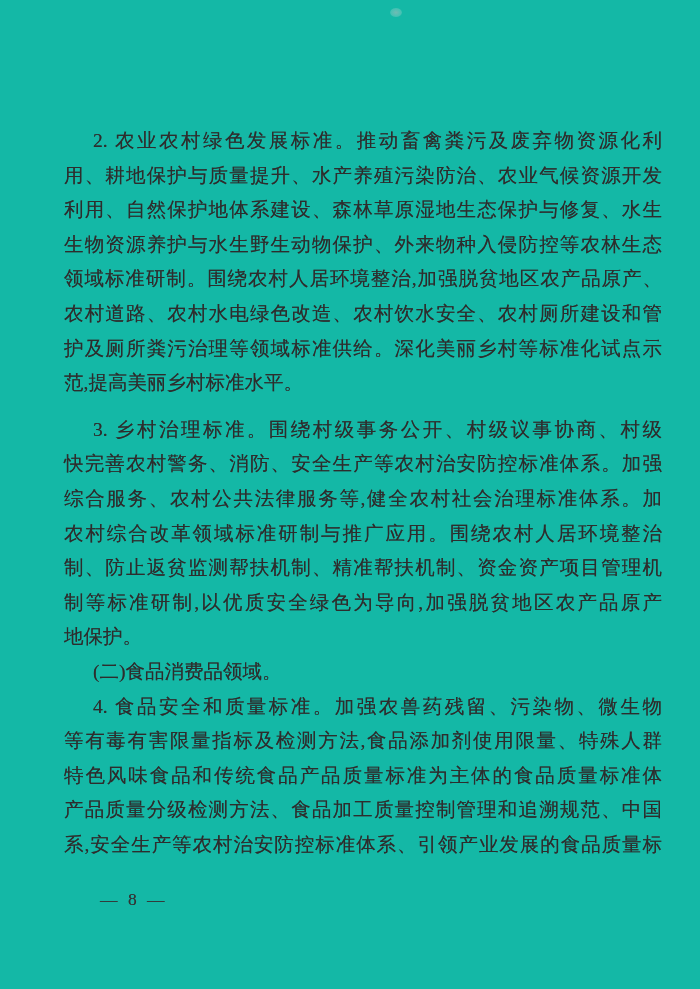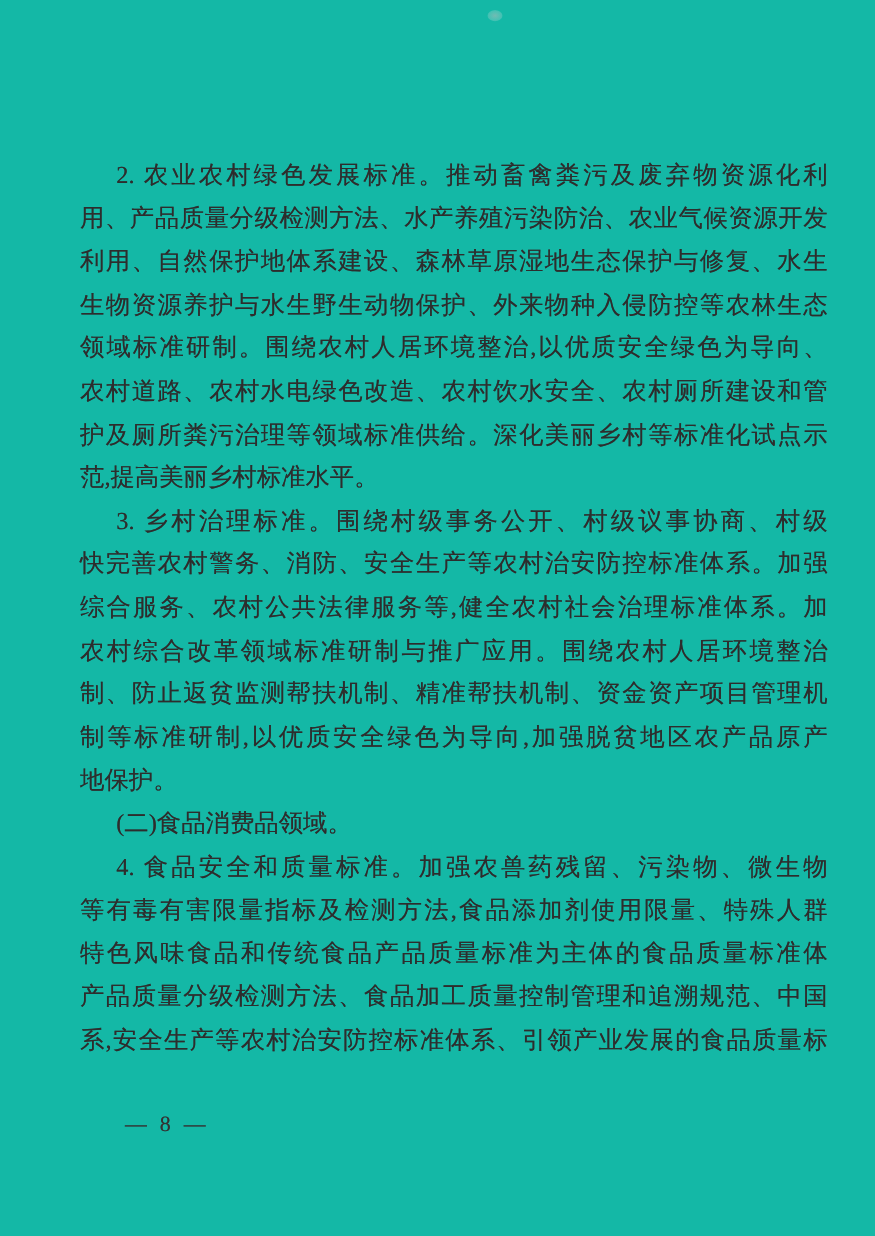--- a/index.html
+++ b/index.html
@@ -21,21 +21,21 @@
     border-radius: 50%;
     background: radial-gradient(ellipse at center, rgba(190,190,190,0.55), rgba(220,220,220,0.25) 60%, rgba(255,255,255,0) 100%);
   }
   .content {
     position: absolute;
     left: 64px;
     top: 124px;
     width: 598px;
   }
   .block { margin: 0; }
-  .content > .block:nth-child(2) { margin-top: 0; }
+  .content > .block:nth-child(2) { margin-top: 12px; }
   .line {
     font-size: 19.5px;
     line-height: 34.6px;
     height: 34.6px;
     text-align: justify;
     text-align-last: justify;
     white-space: nowrap;
     color: #2d2d2d;
     text-shadow: 0 0 0.4px rgba(55,55,55,0.75);
   }
@@ -59,24 +59,24 @@
   }
 </style>
 </head>
 <body>
 
 <div class="page">
   <div class="scan-artifact"></div>
   <div class="content" id="doc-body">
       <div class="block">
         <div class="line indent">2. 农业农村绿色发展标准。推动畜禽粪污及废弃物资源化利</div>
-        <div class="line">用、产品质量分级检测方法、水产养殖污染防治、农业气候资源开发</div>
+        <div class="line">用、耕地保护与质量提升、水产养殖污染防治、农业气候资源开发</div>
         <div class="line">利用、自然保护地体系建设、森林草原湿地生态保护与修复、水生</div>
         <div class="line">生物资源养护与水生野生动物保护、外来物种入侵防控等农林生态</div>
-        <div class="line">领域标准研制。围绕农村人居环境整治,以优质安全绿色为导向、</div>
+        <div class="line">领域标准研制。围绕农村人居环境整治,加强脱贫地区农产品原产、</div>
         <div class="line">农村道路、农村水电绿色改造、农村饮水安全、农村厕所建设和管</div>
         <div class="line">护及厕所粪污治理等领域标准供给。深化美丽乡村等标准化试点示</div>
         <div class="line nojust">范,提高美丽乡村标准水平。</div>
       </div>
       <div class="block">
         <div class="line indent">3. 乡村治理标准。围绕村级事务公开、村级议事协商、村级</div>
         <div class="line">快完善农村警务、消防、安全生产等农村治安防控标准体系。加强</div>
         <div class="line">综合服务、农村公共法律服务等,健全农村社会治理标准体系。加</div>
         <div class="line">农村综合改革领域标准研制与推广应用。围绕农村人居环境整治</div>
         <div class="line">制、防止返贫监测帮扶机制、精准帮扶机制、资金资产项目管理机</div>

